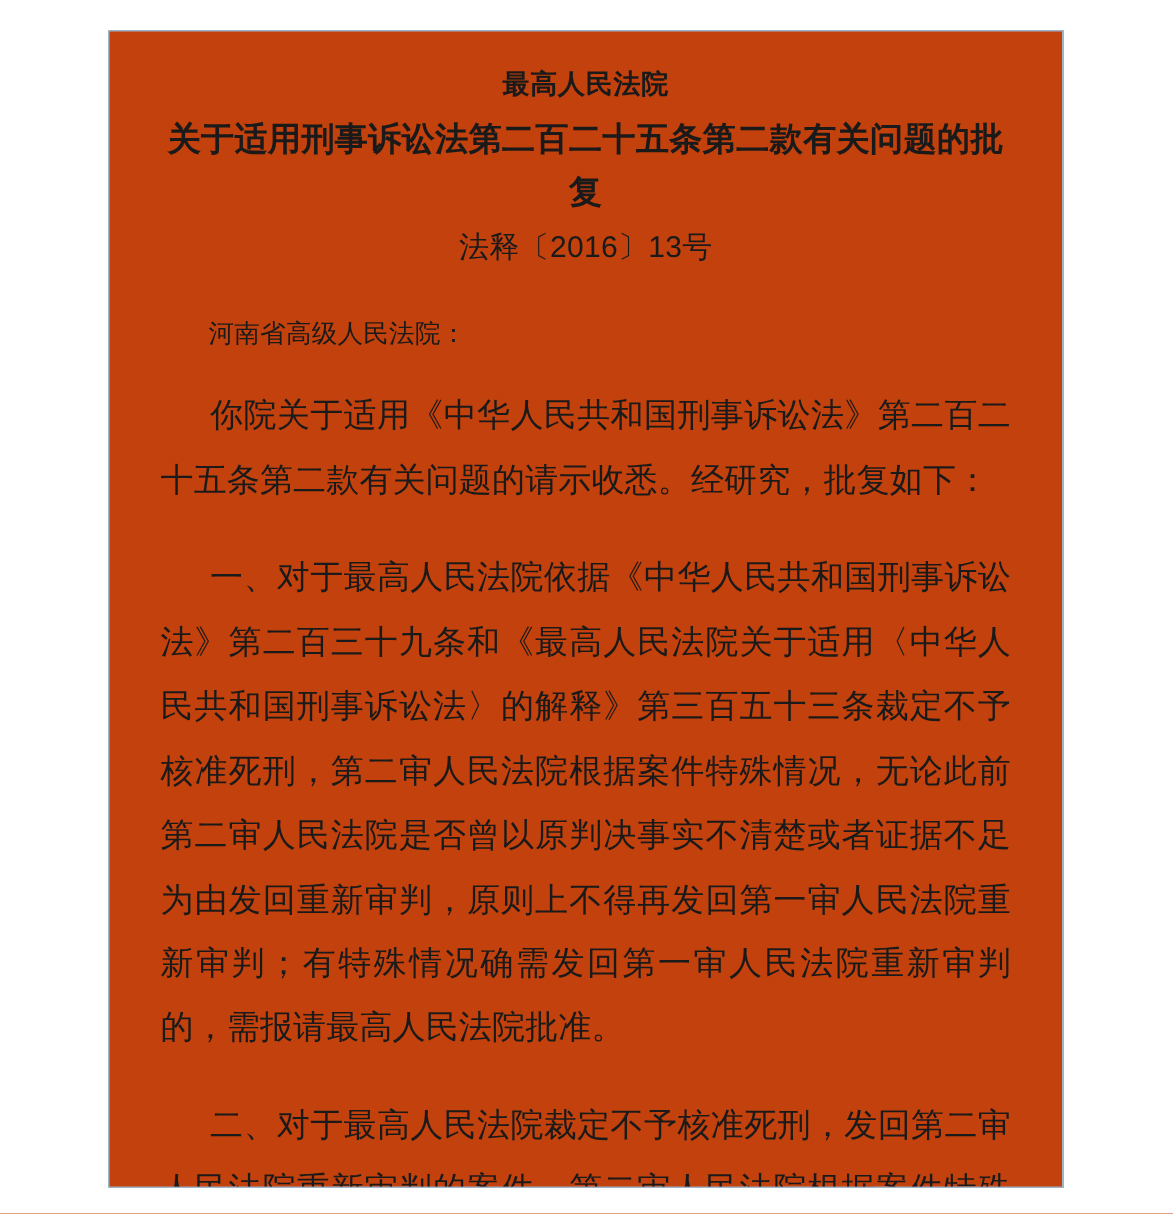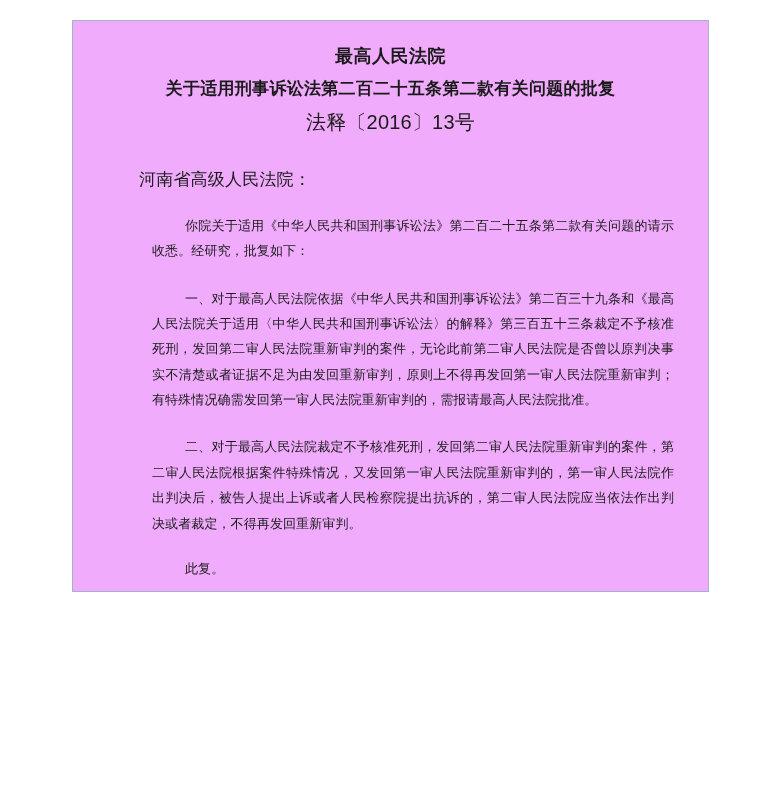--- a/index.html
+++ b/index.html
@@ -10,41 +10,41 @@
     width: 782px;
     height: 809px;
     background: #ffffff;
     font-family: "Liberation Sans", sans-serif;
   }
   .page {
     position: absolute;
     left: 72px;
     top: 20px;
     width: 637px;
-    height: 572px;
-    background: #f0abfc;
+    height: 772px;
+    background: #c2410c;
     border: 1px solid #9fb4c8;
     box-sizing: border-box;
     overflow: hidden;
   }
   .inner {
     padding: 22px 34px 10px 34px;
   }
   .title-block {
     text-align: center;
   }
   .doc-title-1 {
     font-size: 18px;
     font-weight: bold;
     color: #1a1a1a;
     line-height: 1.55;
     letter-spacing: 0.5px;
   }
   .doc-title-2 {
-    font-size: 17px;
+    font-size: 22px;
     font-weight: bold;
     color: #1a1a1a;
     line-height: 1.6;
     letter-spacing: 0.3px;
     margin-top: 4px;
   }
   .subtitle {
     font-size: 16.5px;
     color: #1a1a1a;
     line-height: 1.75;
@@ -63,28 +63,27 @@
   }
   .recipient {
     font-size: 17px;
     font-weight: normal;
     color: #1a1a1a;
     margin-top: 28px;
     text-indent: 32px;
     letter-spacing: 0.2px;
   }
   .para {
-    font-size: 13px;
+    font-size: 22px;
     color: #1a1a1a;
     line-height: 1.95;
     text-align: justify;
     text-indent: 33px;
     margin-top: 22px;
     letter-spacing: 0.1px;
-    margin-left: 45px;
   }
   .para.tight {
     margin-top: 20px;
   }
 </style>
 </head>
 <body>
 
 <div class="page">
   <div class="inner">
@@ -93,18 +92,18 @@
       <div class="doc-title-1">最高人民法院</div>
       <div class="doc-title-2">关于适用刑事诉讼法第二百二十五条第二款有关问题的批复</div>
     </div>
 
 
     <div class="doc-number">法释〔2016〕13号</div>
 
     <div class="recipient">河南省高级人民法院：</div>
 
     <div class="para">你院关于适用《中华人民共和国刑事诉讼法》第二百二十五条第二款有关问题的请示收悉。经研究，批复如下：</div>
-    <div class="para">一、对于最高人民法院依据《中华人民共和国刑事诉讼法》第二百三十九条和《最高人民法院关于适用〈中华人民共和国刑事诉讼法〉的解释》第三百五十三条裁定不予核准死刑，发回第二审人民法院重新审判的案件，无论此前第二审人民法院是否曾以原判决事实不清楚或者证据不足为由发回重新审判，原则上不得再发回第一审人民法院重新审判；有特殊情况确需发回第一审人民法院重新审判的，需报请最高人民法院批准。</div>
+    <div class="para">一、对于最高人民法院依据《中华人民共和国刑事诉讼法》第二百三十九条和《最高人民法院关于适用〈中华人民共和国刑事诉讼法〉的解释》第三百五十三条裁定不予核准死刑，第二审人民法院根据案件特殊情况，无论此前第二审人民法院是否曾以原判决事实不清楚或者证据不足为由发回重新审判，原则上不得再发回第一审人民法院重新审判；有特殊情况确需发回第一审人民法院重新审判的，需报请最高人民法院批准。</div>
     <div class="para">二、对于最高人民法院裁定不予核准死刑，发回第二审人民法院重新审判的案件，第二审人民法院根据案件特殊情况，又发回第一审人民法院重新审判的，第一审人民法院作出判决后，被告人提出上诉或者人民检察院提出抗诉的，第二审人民法院应当依法作出判决或者裁定，不得再发回重新审判。</div>
     <div class="para tight">此复。</div>
 
   </div>
 </div>
 
 </body></html>

